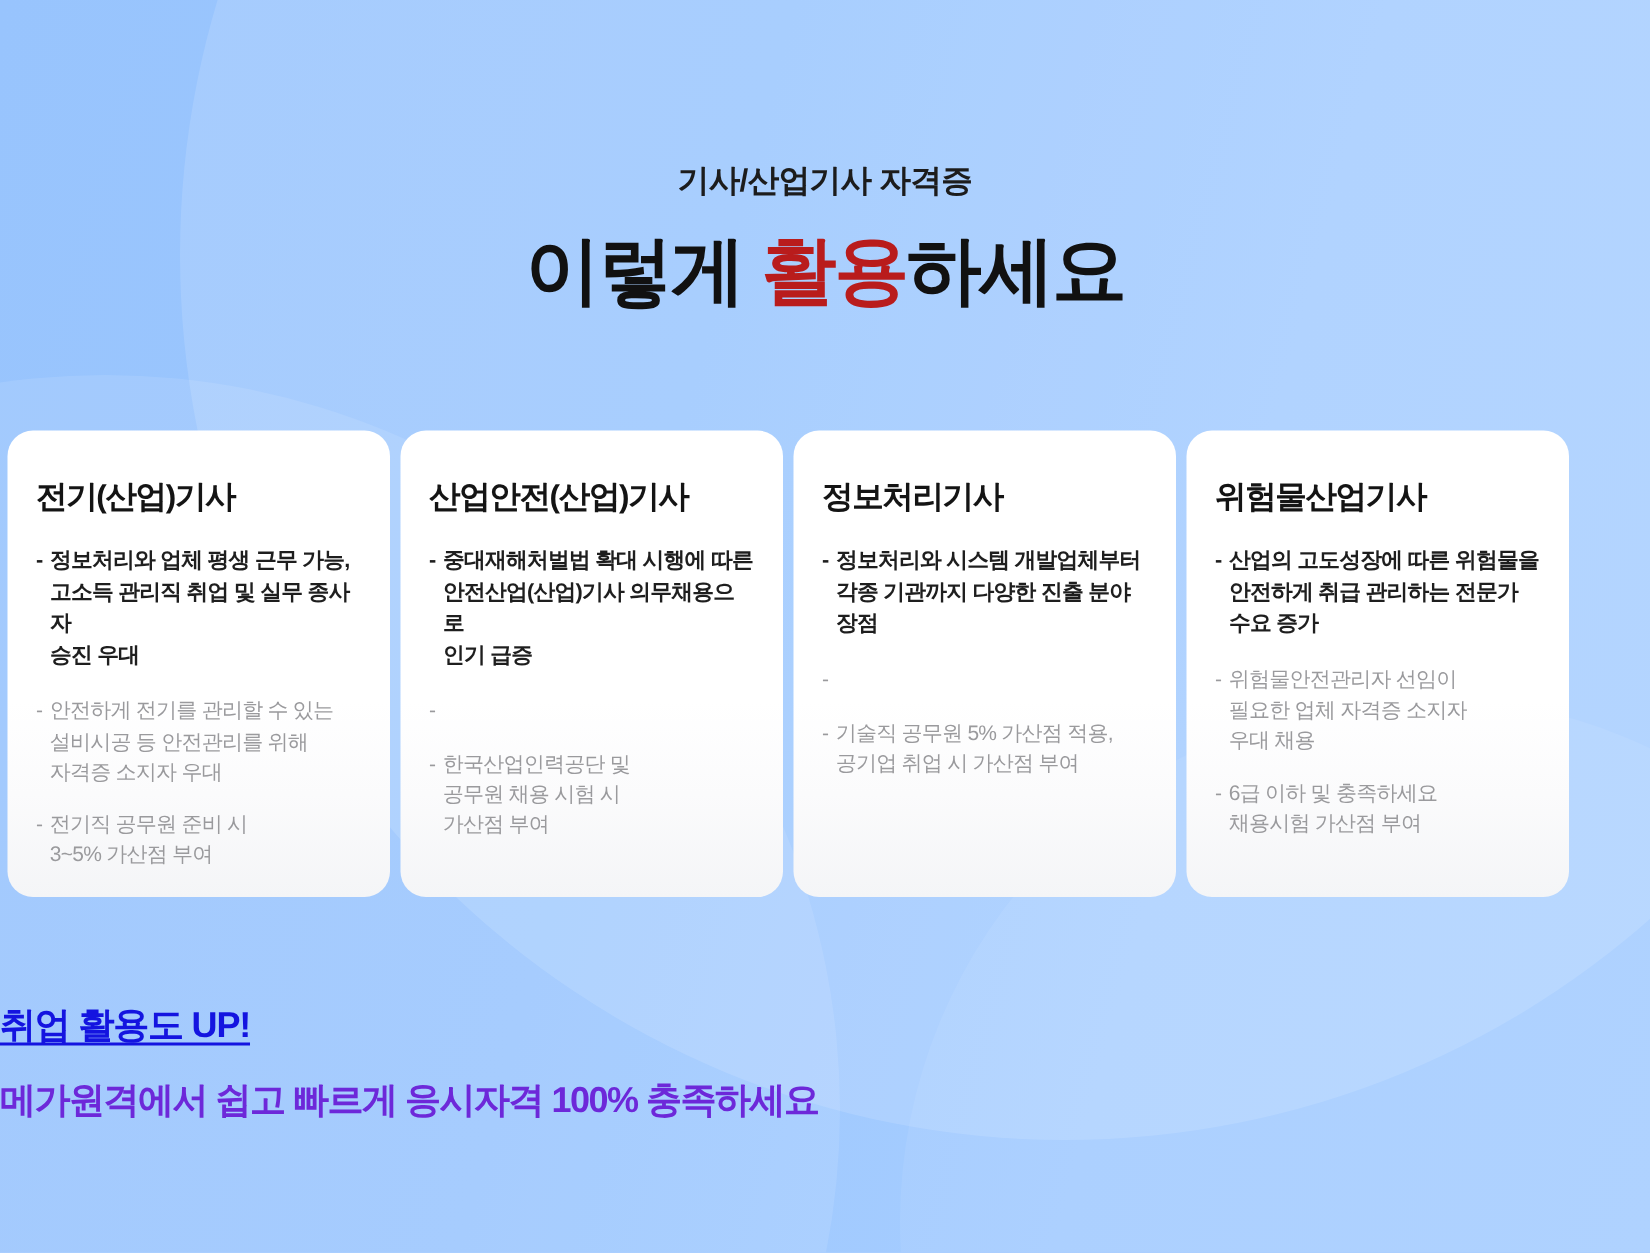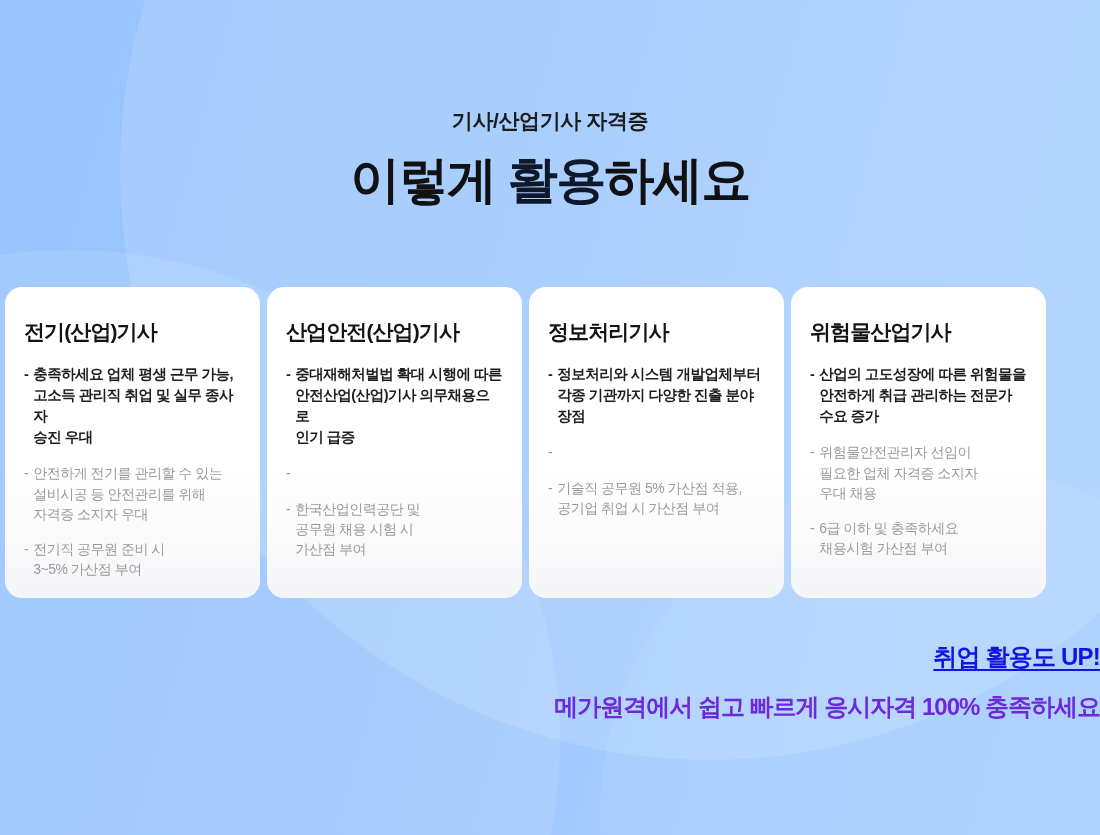--- a/index.html
+++ b/index.html
@@ -74,21 +74,21 @@
   .headline {
     margin-top: 20px;
     font-size: 50px;
     font-weight: 800;
     color: #111111;
     letter-spacing: -1.6px;
     line-height: 1.1;
     white-space: nowrap;
   }
   .headline .accent {
-    color: #0f172a;
+    color: #b91c1c;
   }
 
   
   .cards {
     position: absolute;
     top: 287px;
     left: 5px;
     width: 1090px;
     display: flex;
     gap: 7px;
@@ -134,24 +134,24 @@
   .bullet.secondary {
     font-size: 14px;
     font-weight: 400;
     color: #9a9a9d;
     letter-spacing: -0.5px;
   }
 
   
   .footer {
     position: absolute;
-    top: 641px;
+    top: 667px;
     left: 0;
     width: 1100px;
-    text-align: right;
+    text-align: left;
   }
   .footer-link {
     display: inline-block;
     font-size: 24px;
     font-weight: 800;
     color: #1414e0;
     text-decoration: underline;
     text-underline-offset: 4px;
     text-decoration-thickness: 2px;
     letter-spacing: -0.8px;
@@ -180,21 +180,21 @@
   <div class="header">
     <div class="eyebrow">기사/산업기사 자격증</div>
     <div class="headline"><span>이렇게 </span><span class="accent">활용</span><span>하세요</span></div>
   </div>
 
   <div class="cards" id="cards-container">
       <div class="card">
         <div class="card-title">전기(산업)기사</div>
         <div class="bullet primary">
           <span class="dash">-</span>
-          <span class="btext">충족하세요 업체 평생 근무 가능,
+          <span class="btext">정보처리와 업체 평생 근무 가능,
 고소득 관리직 취업 및 실무 종사자
 승진 우대</span>
         </div>
         <div class="bullet secondary">
           <span class="dash">-</span>
           <span class="btext">안전하게 전기를 관리할 수 있는
 설비시공 등 안전관리를 위해
 자격증 소지자 우대</span>
         </div>
         <div class="bullet secondary">

